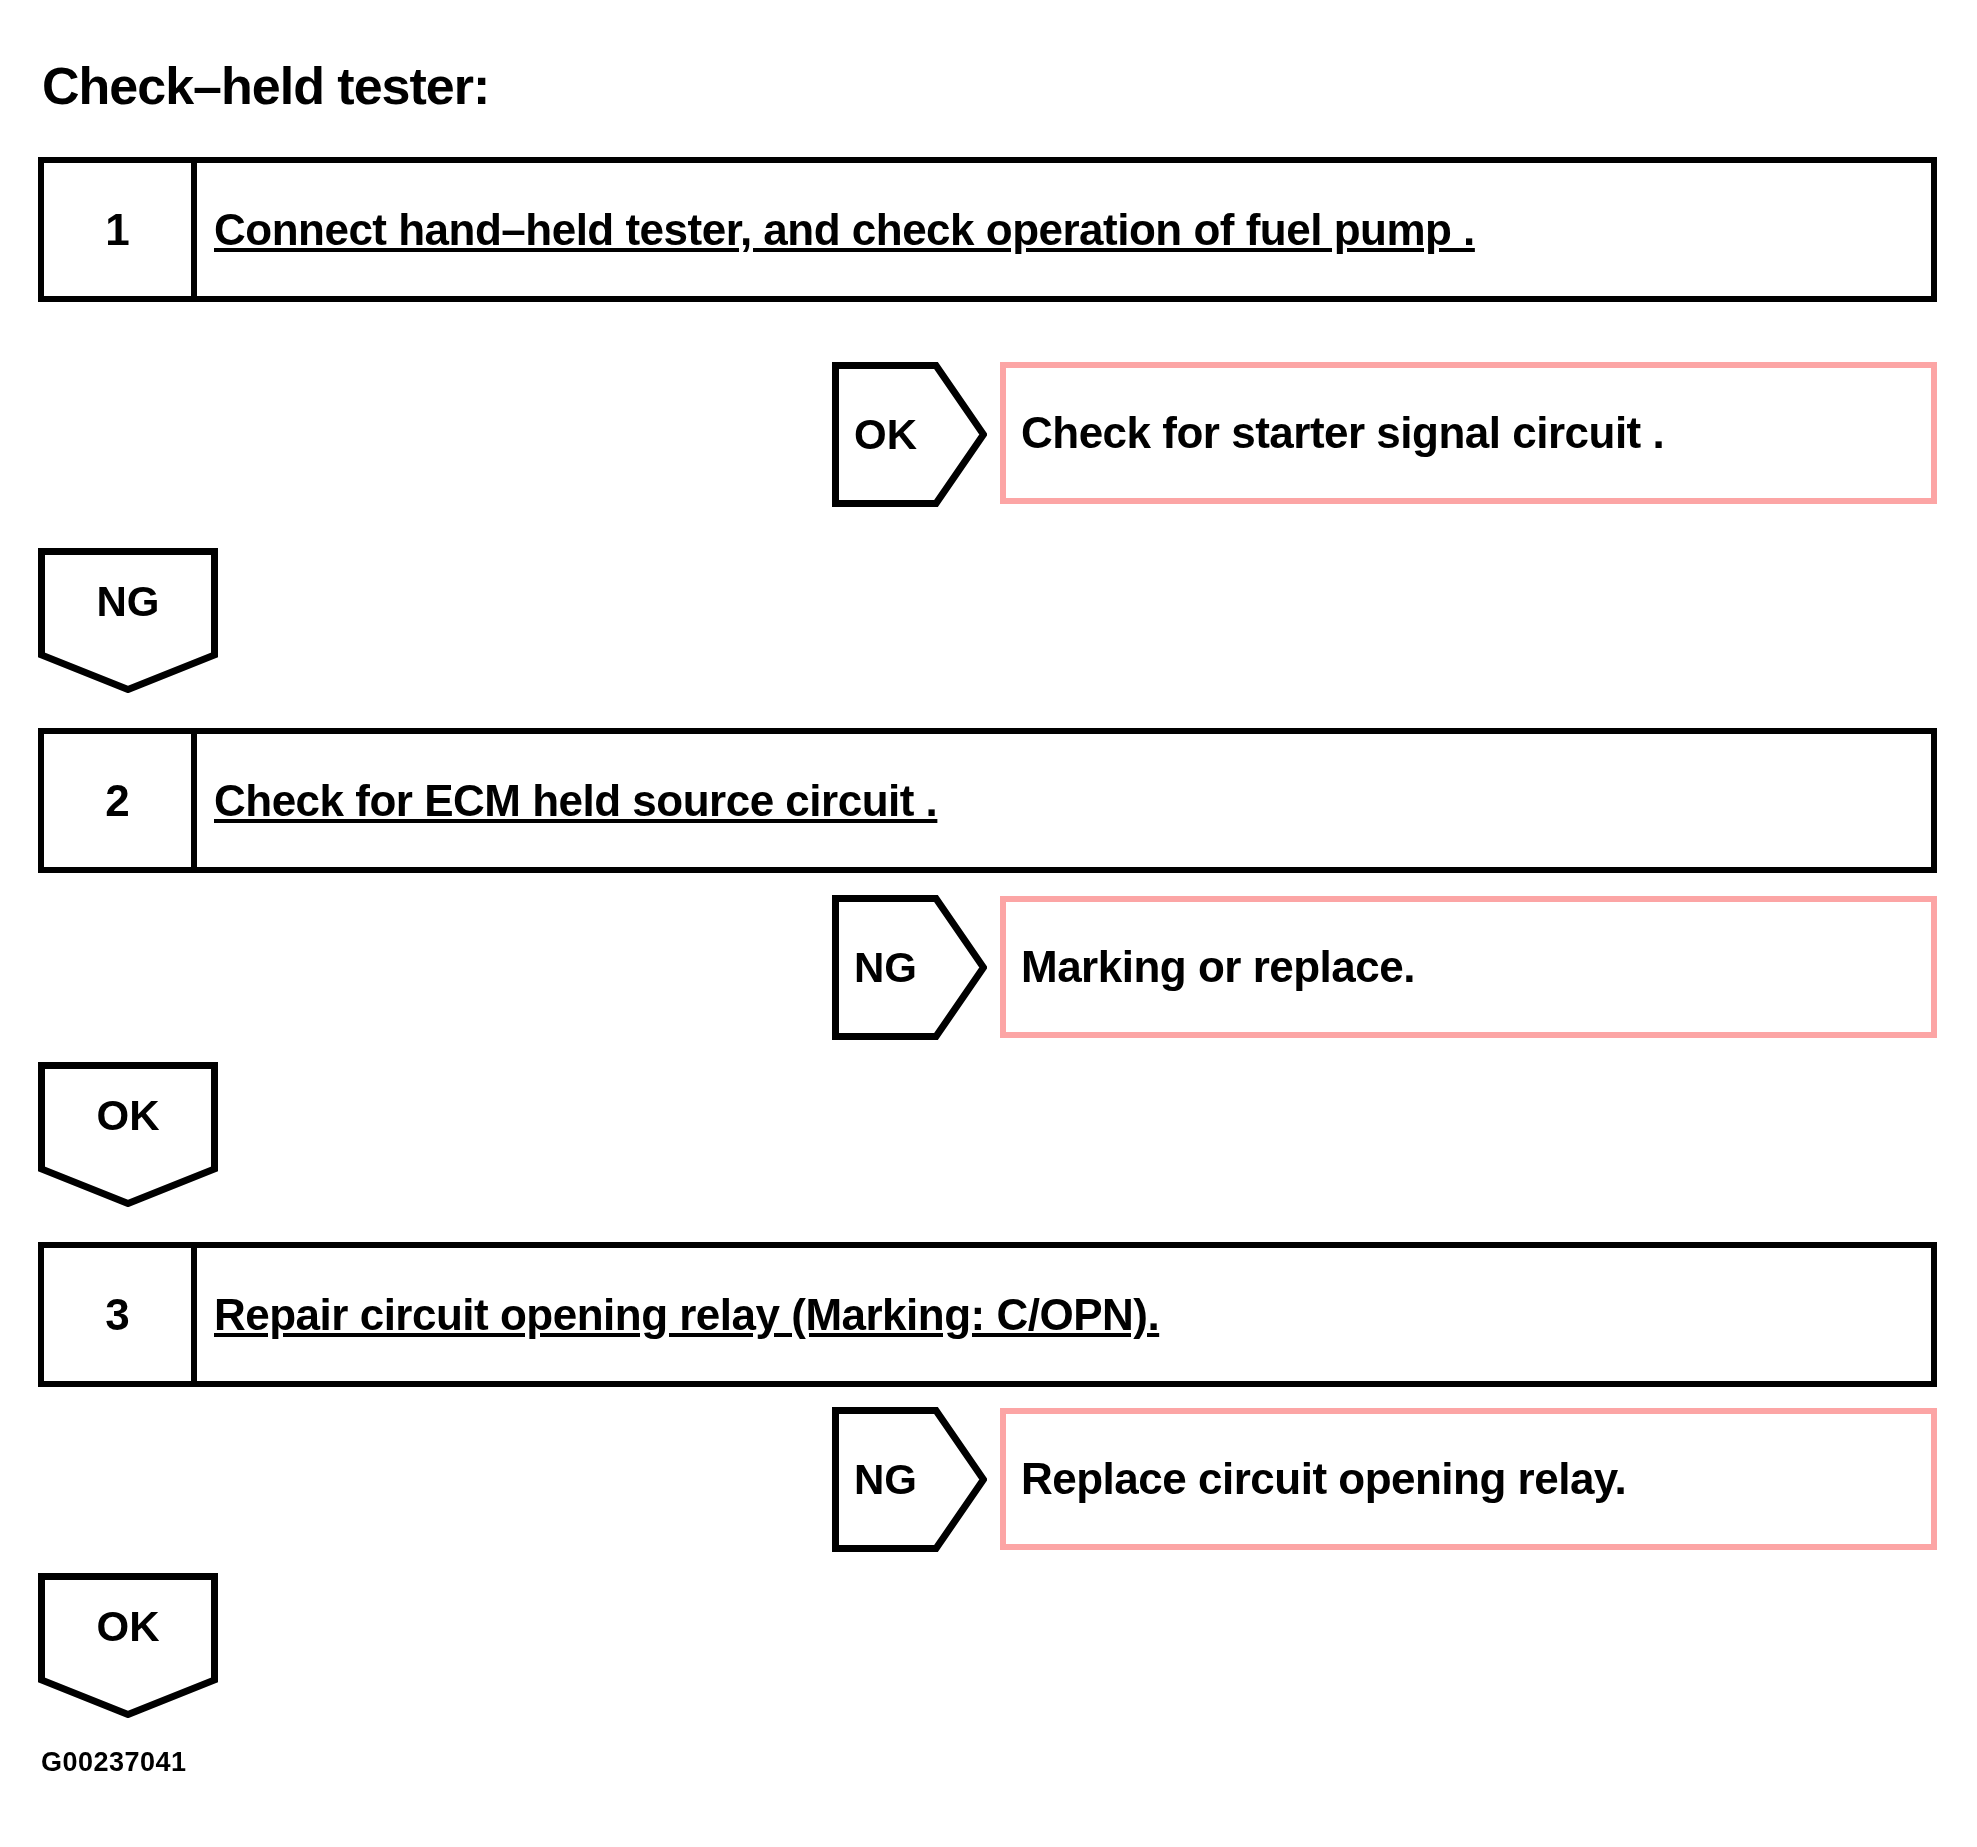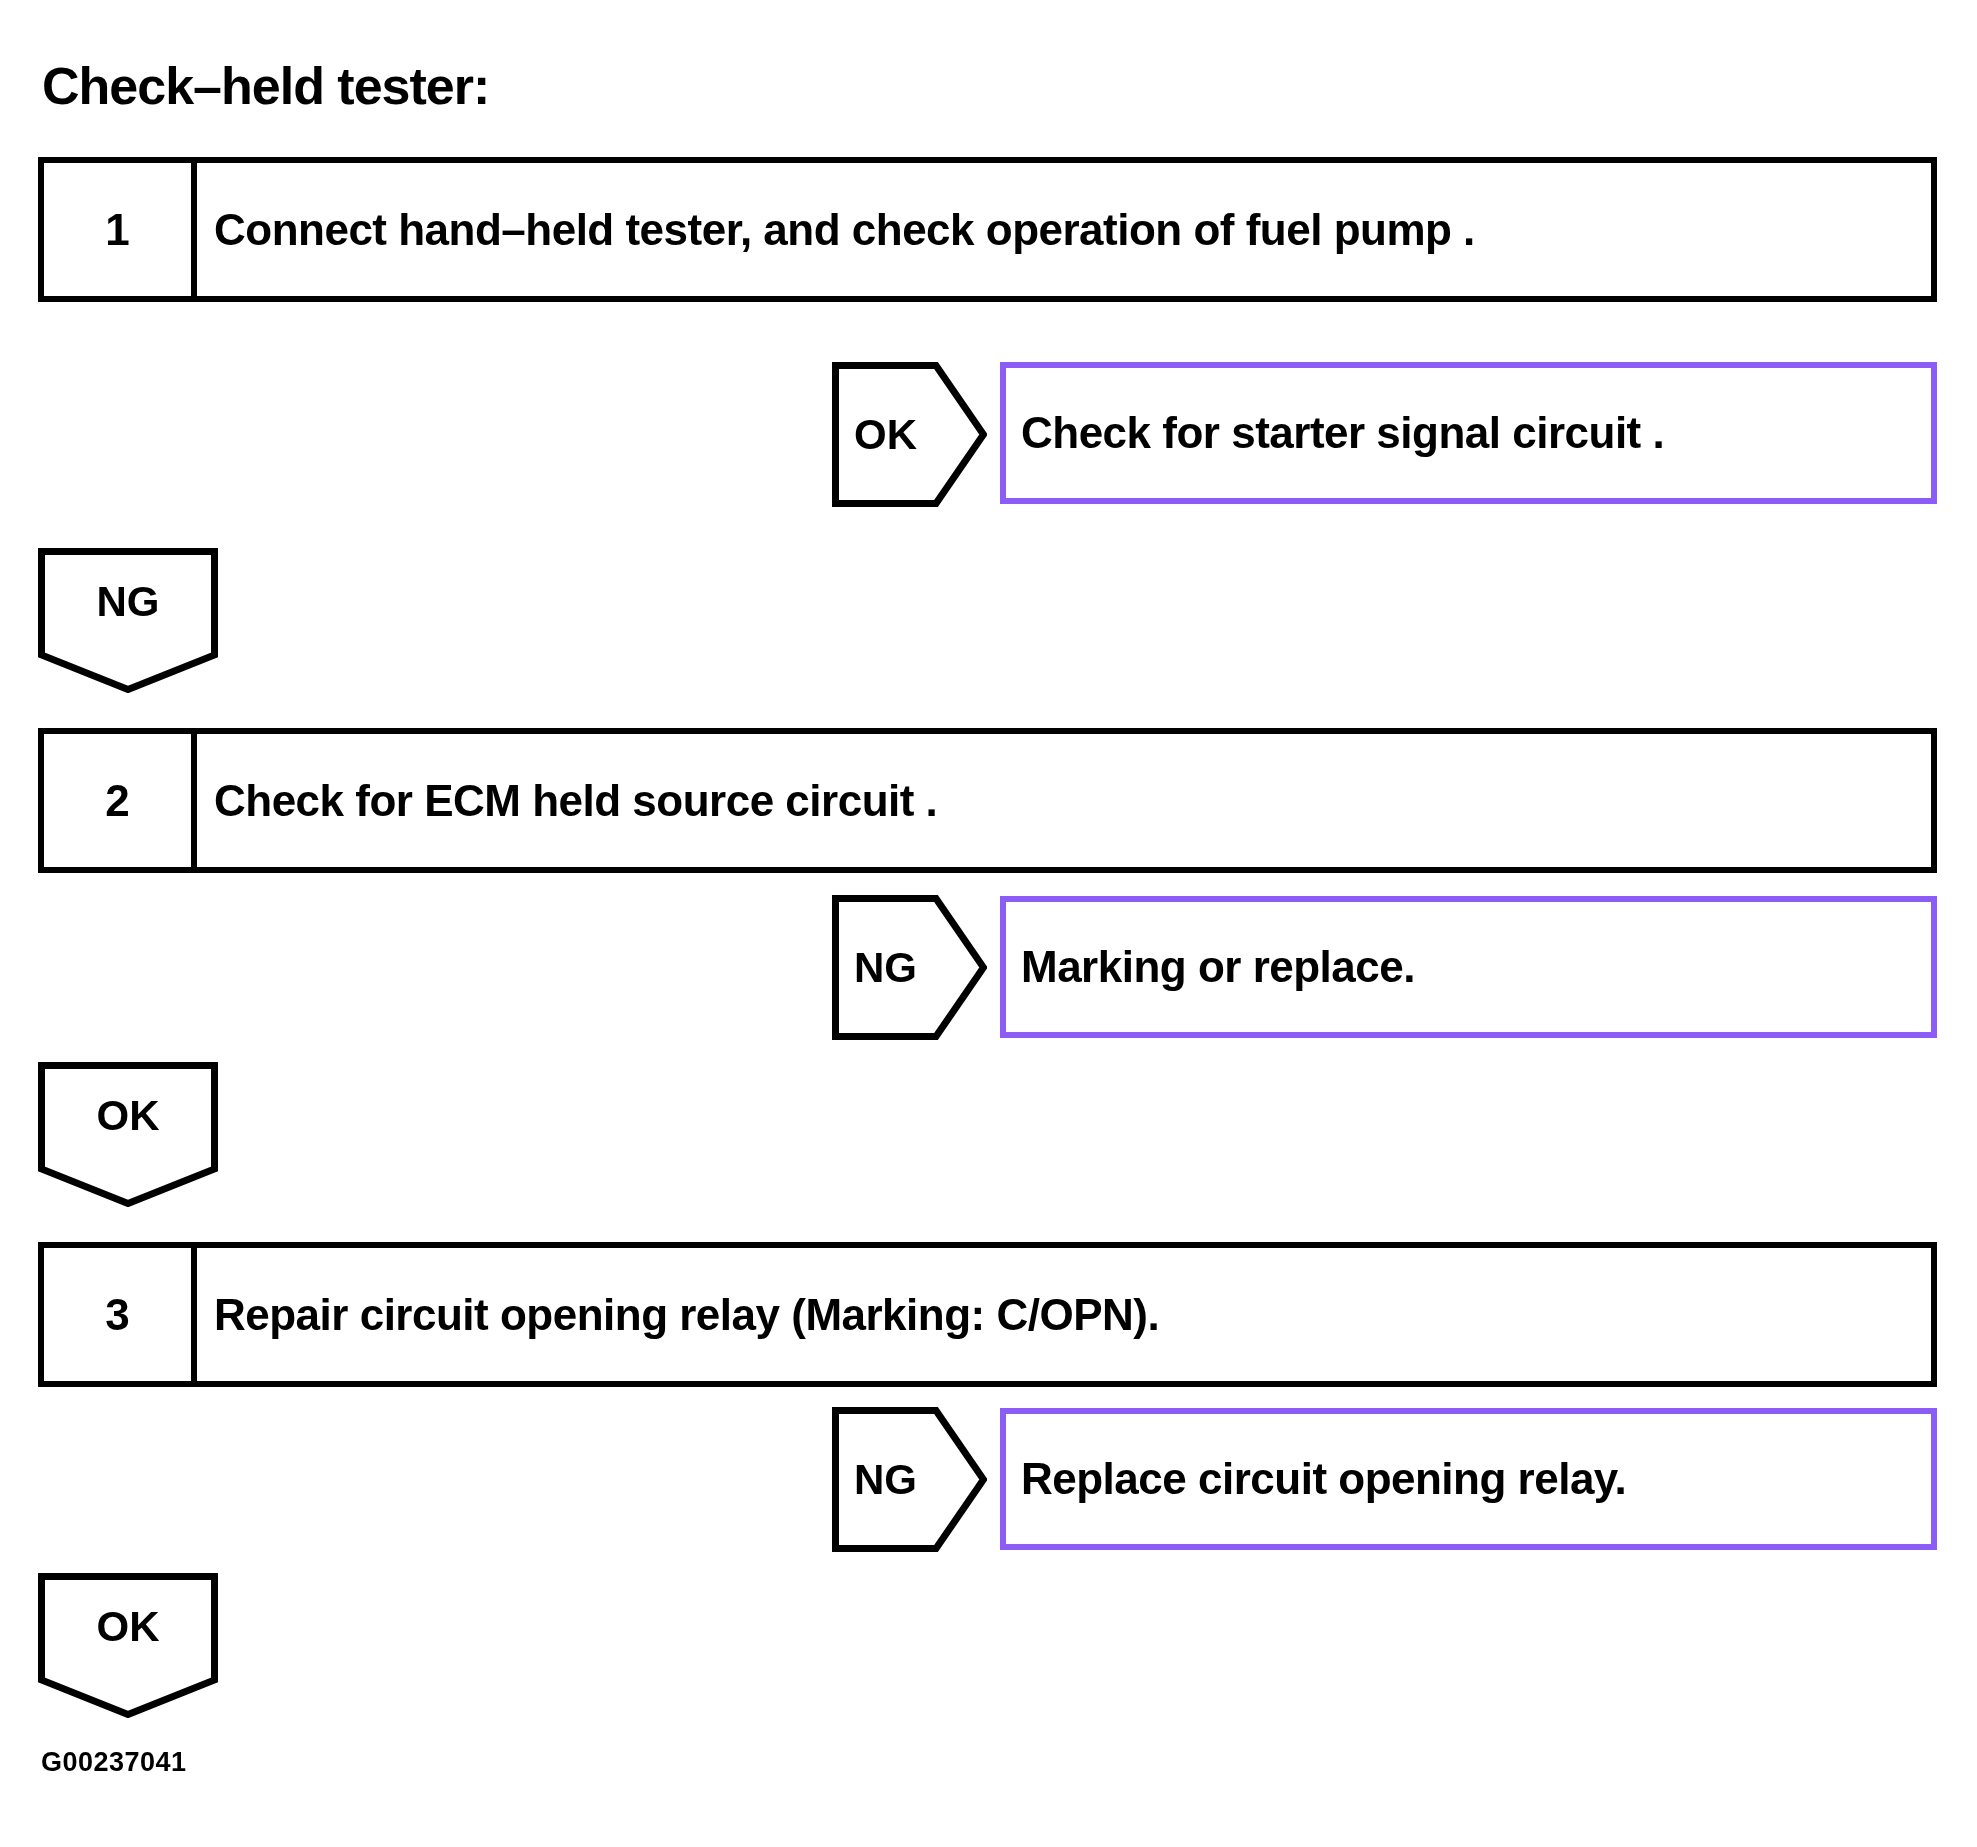--- a/index.html
+++ b/index.html
@@ -47,20 +47,21 @@
   }
   .step-text {
     flex: 1;
     display: flex;
     align-items: center;
     padding-left: 17px;
     font-weight: bold;
     font-size: 44px;
     letter-spacing: -0.5px;
     white-space: nowrap;
+    text-decoration: underline;
   }
   .arrow-right {
     position: absolute;
     left: 832px;
     width: 155px;
     height: 145px;
   }
   .arrow-down {
     position: absolute;
     left: 38px;
@@ -92,21 +93,21 @@
     align-items: center;
     justify-content: center;
     font-weight: bold;
     font-size: 42px;
   }
   .result {
     position: absolute;
     left: 1000px;
     width: 937px;
     height: 142px;
-    border: 6px solid #8b5cf6;
+    border: 6px solid #fca5a5;
     box-sizing: border-box;
     background: #ffffff;
     display: flex;
     align-items: center;
     padding-left: 15px;
     font-weight: bold;
     font-size: 44px;
     letter-spacing: -0.5px;
     white-space: nowrap;
   }

